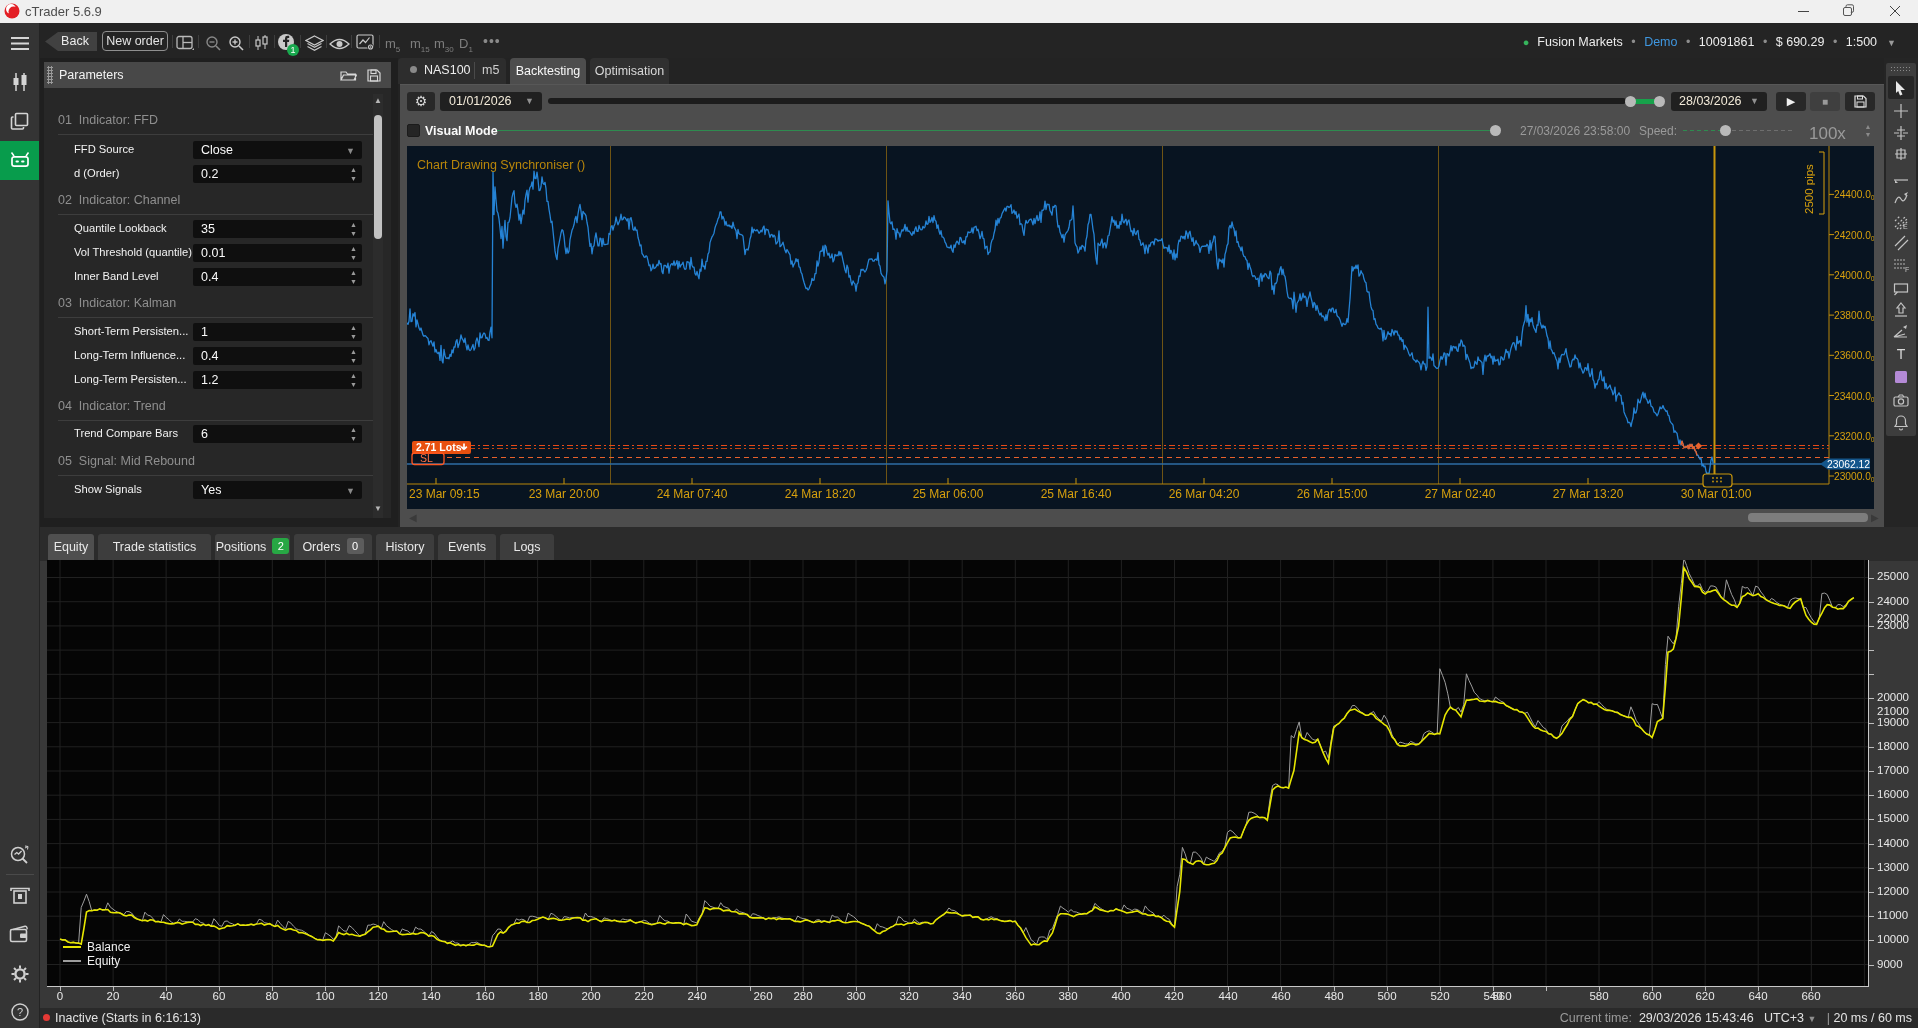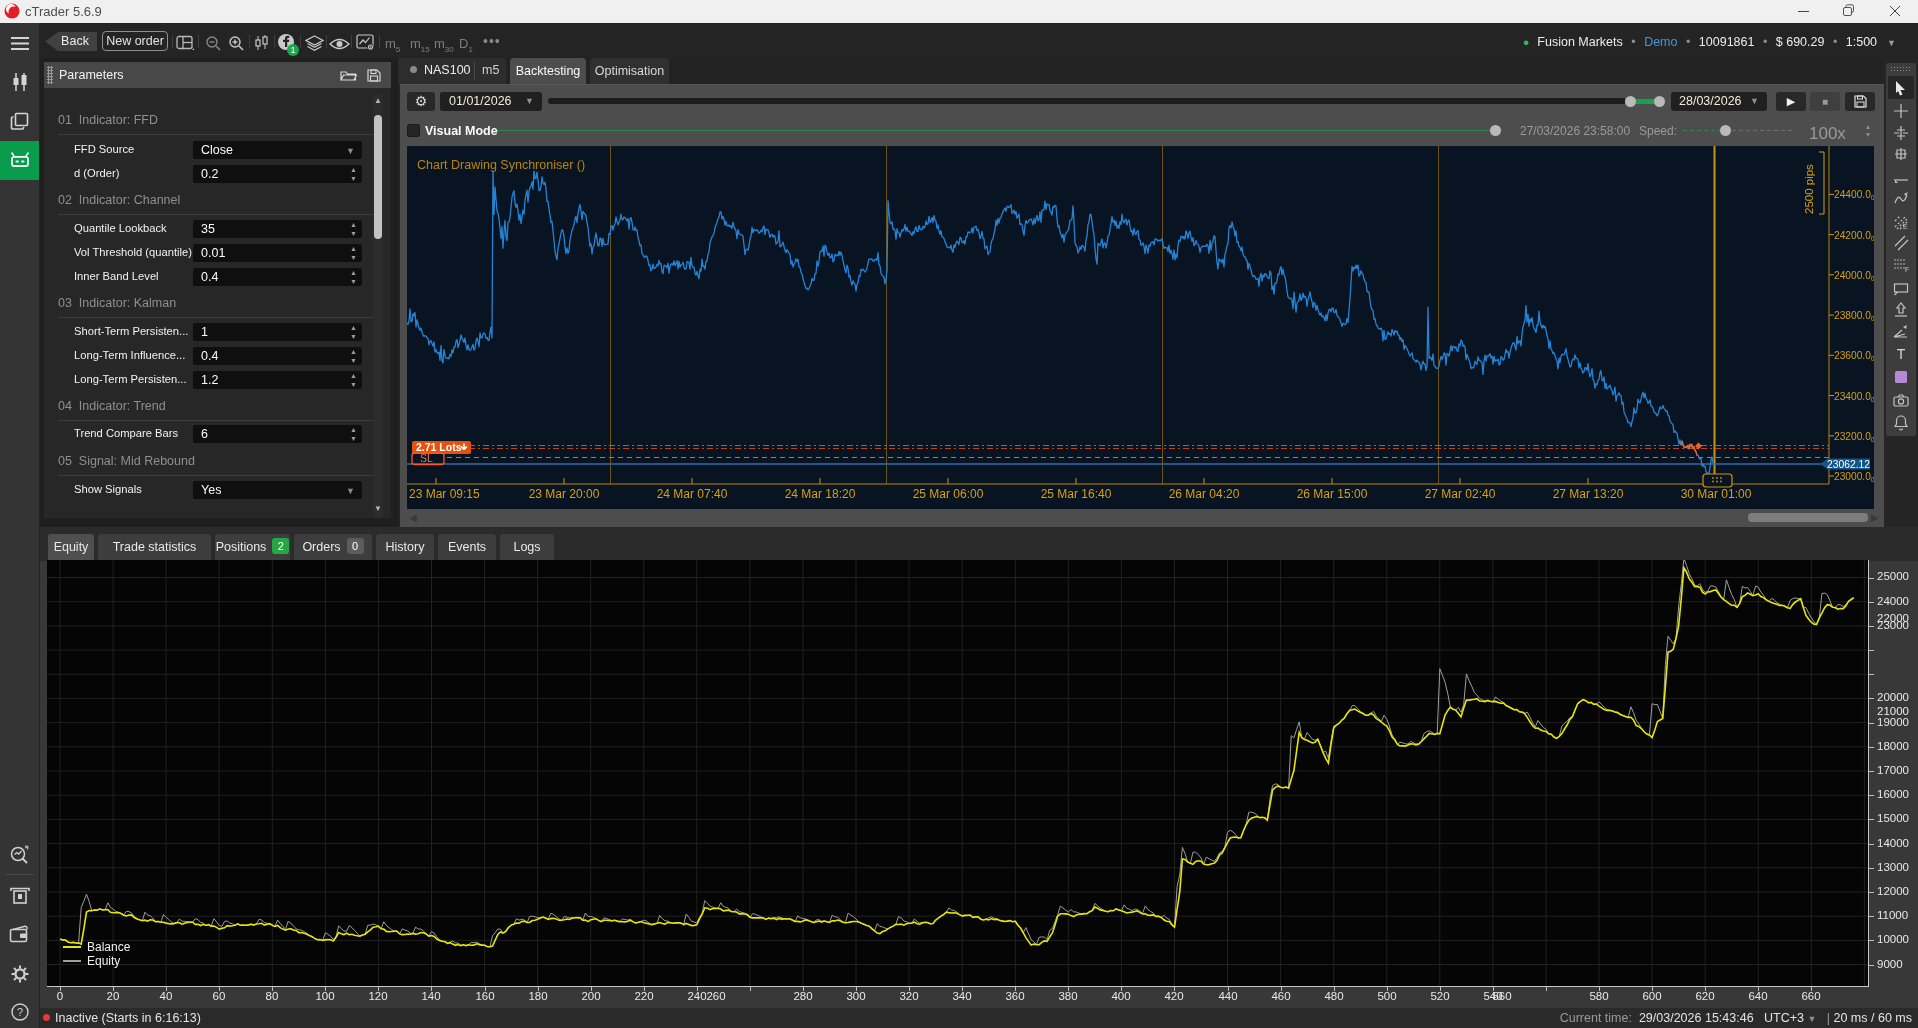--- a/index.html
+++ b/index.html
@@ -594,21 +594,21 @@
 <div class="exlab" style="left:485px;">160</div>
 <div class="extick" style="left:538px;"></div>
 <div class="exlab" style="left:538px;">180</div>
 <div class="extick" style="left:591px;"></div>
 <div class="exlab" style="left:591px;">200</div>
 <div class="extick" style="left:644px;"></div>
 <div class="exlab" style="left:644px;">220</div>
 <div class="extick" style="left:697px;"></div>
 <div class="exlab" style="left:697px;">240</div>
 <div class="extick" style="left:750px;"></div>
-<div class="exlab" style="left:716px;text-align:right;">260</div>
+<div class="exlab" style="left:763px;text-align:right;">260</div>
 <div class="extick" style="left:803px;"></div>
 <div class="exlab" style="left:803px;">280</div>
 <div class="extick" style="left:856px;"></div>
 <div class="exlab" style="left:856px;">300</div>
 <div class="extick" style="left:909px;"></div>
 <div class="exlab" style="left:909px;">320</div>
 <div class="extick" style="left:962px;"></div>
 <div class="exlab" style="left:962px;">340</div>
 <div class="extick" style="left:1015px;"></div>
 <div class="exlab" style="left:1015px;">360</div>

